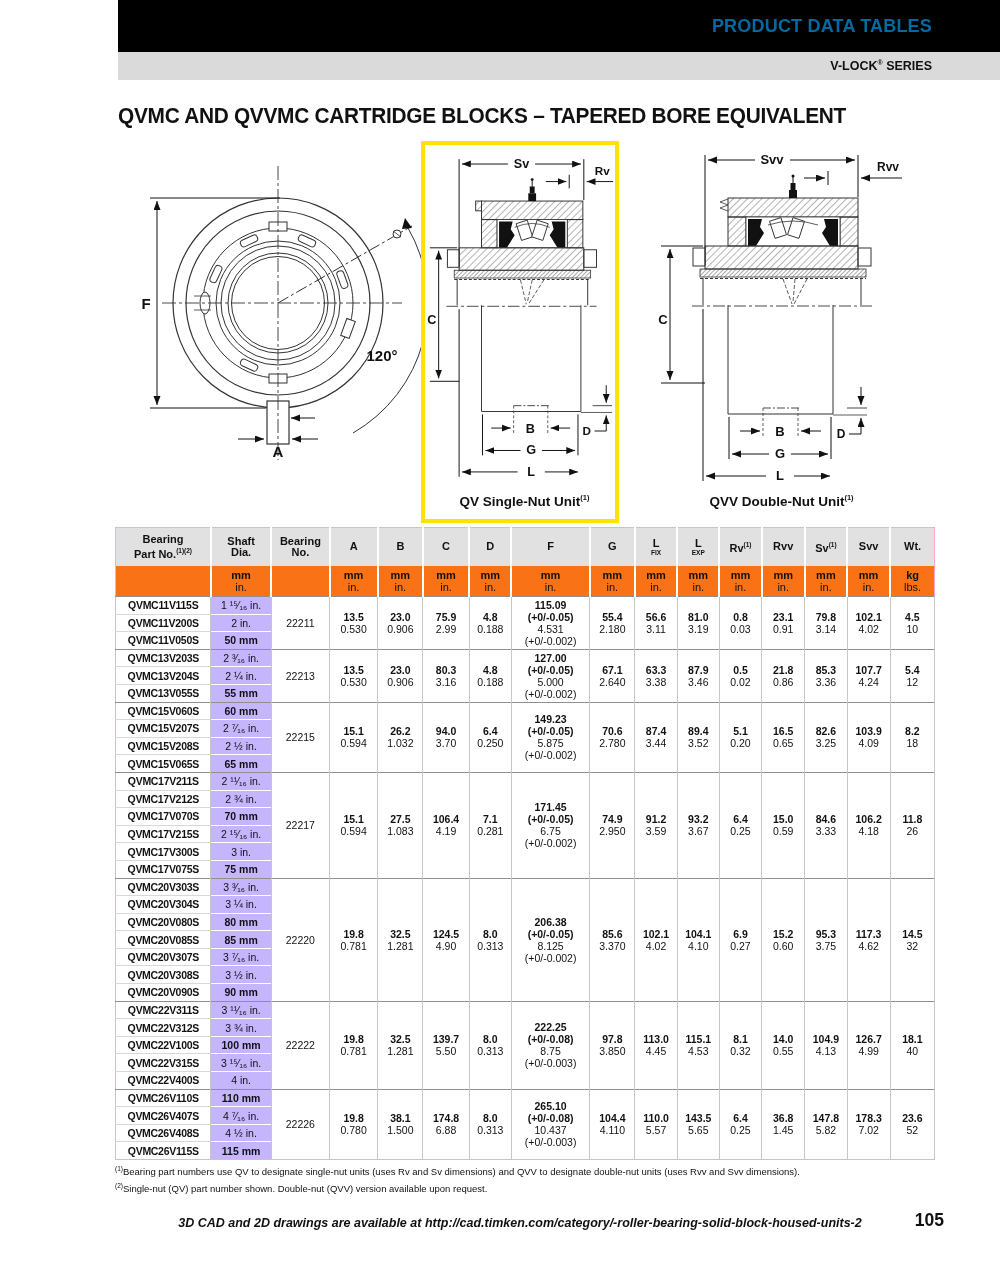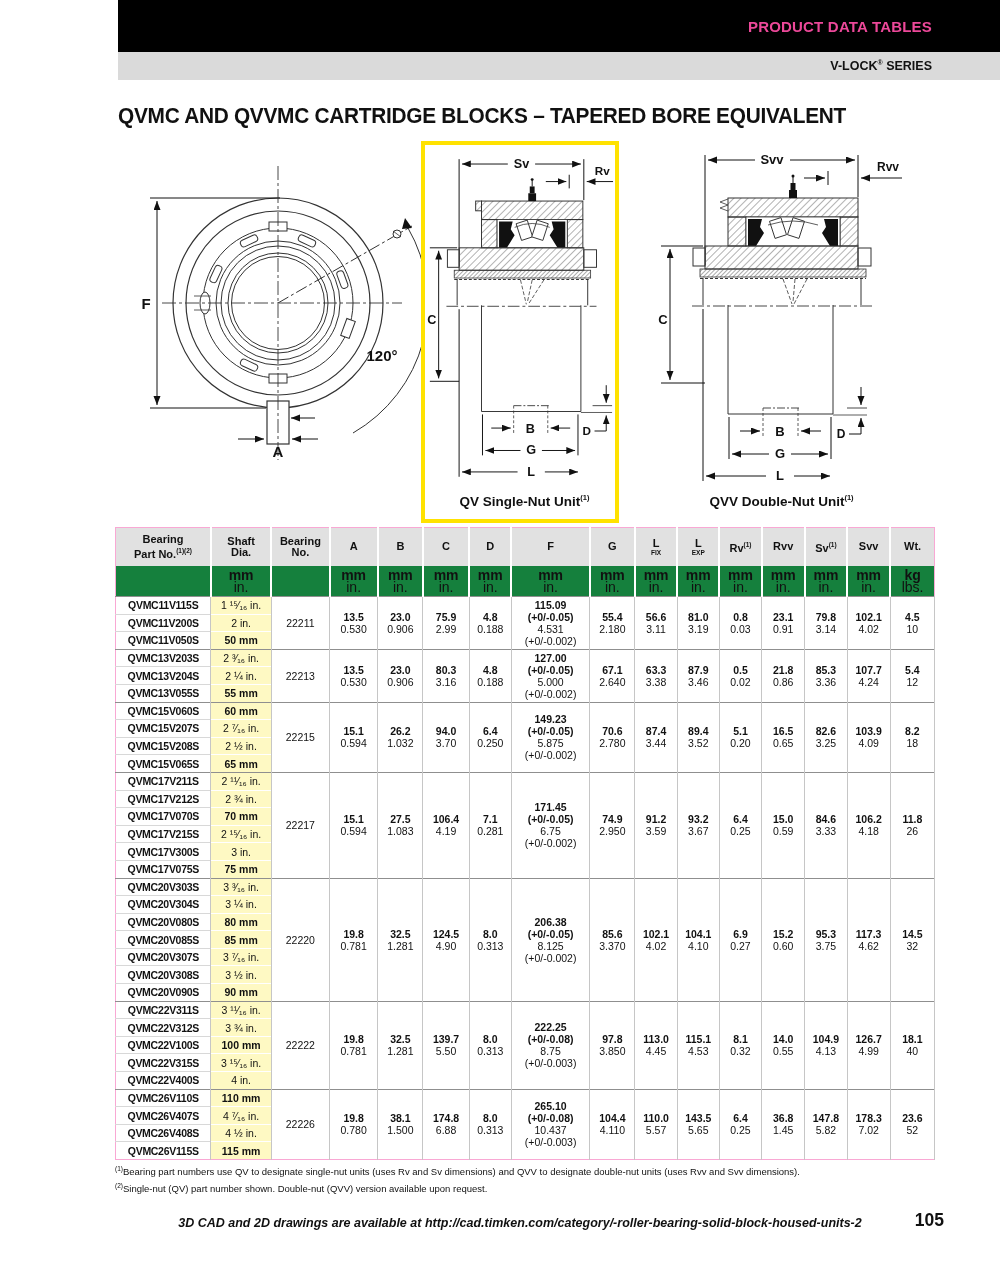--- a/index.html
+++ b/index.html
@@ -1,21 +1,21 @@
 <!DOCTYPE html>
 <html><head>
 <meta charset="utf-8">
 <style>
   html,body{margin:0;padding:0;background:#fff;}
   .page{position:relative;width:1000px;height:1280px;background:#fff;overflow:hidden;
         font-family:"Liberation Sans",sans-serif;color:#111;}
   
   .banner{position:absolute;left:118px;top:0;width:882px;height:52px;background:#000;
           display:flex;align-items:center;justify-content:flex-end;padding-right:68px;box-sizing:border-box;}
-  .banner span{color:#ec4899;font-weight:bold;font-size:15px;letter-spacing:.2px;}
+  .banner span{color:#0369a1;font-weight:bold;font-size:18px;letter-spacing:.2px;}
   .seriesbar{position:absolute;left:118px;top:52px;width:882px;height:28px;background:#DADADA;
           display:flex;align-items:center;justify-content:flex-end;padding-right:68px;box-sizing:border-box;}
   .seriesbar span{font-weight:bold;font-size:12.5px;}
   .seriesbar sup{font-size:7px;}
   .page-title{position:absolute;left:118px;top:104px;font-size:21.5px;font-weight:bold;
           letter-spacing:-0.3px;transform:scaleX(.97);transform-origin:left;white-space:nowrap;}
   
   .diag{position:absolute;}
   #front-diag{left:110px;top:148px;}
   #single-box{left:421px;top:141px;width:198px;height:382px;border:4px solid #FFE200;
@@ -29,27 +29,27 @@
   .biglab{font-size:15px;font-weight:bold;}
   
   .tablewrap{position:absolute;left:115px;top:527px;width:822px;}
   table.spec{border-collapse:collapse;table-layout:fixed;width:820px;border:1px solid #f9a8d4;}
   table.spec th,table.spec td{padding:0;margin:0;text-align:center;vertical-align:middle;}
   thead th{background:#E1E1E1;height:38px;font-size:11px;font-weight:bold;line-height:11.5px;
           border-left:2px solid #fff;}
   thead th:first-child{border-left:none;}
   thead th sup{font-size:6.5px;}
   thead th .subsm{font-size:6.5px;font-weight:bold;line-height:7px;}
-  tr.units td{background:#15803d;height:30px;font-size:14px;line-height:12.5px;border-left:2px solid #fff;}
+  tr.units td{background:#f97316;height:30px;font-size:11px;line-height:12.5px;border-left:2px solid #fff;}
   tr.units td:first-child{border-left:none;}
   tr.units .u1{font-weight:bold;}
   tbody tr{height:17.6px;}
   tbody td{font-size:10.5px;line-height:12px;border-right:1px solid #c6c6c6;}
   td.pn{font-weight:bold;letter-spacing:-.3px;background:#fff;}
-  td.sd{background:#fef9c3;}
+  td.sd{background:#c4b5fd;}
   td.sd.metric{font-weight:bold;}
   td.bn{background:#fff;}
   .grp-top{border-top:1.5px solid #8f8f8f !important;}
   .in-pn{border-top:1px solid #d8d8d8;}
   .in-sd{border-top:1px solid #ffffff;}
   td .mm{font-weight:bold;}
   td .inn{font-weight:normal;}
   
   .footnotes{position:absolute;left:115px;top:1162px;width:822px;font-size:9.5px;line-height:13.5px;}
   .footnotes sup{font-size:6.5px;}

